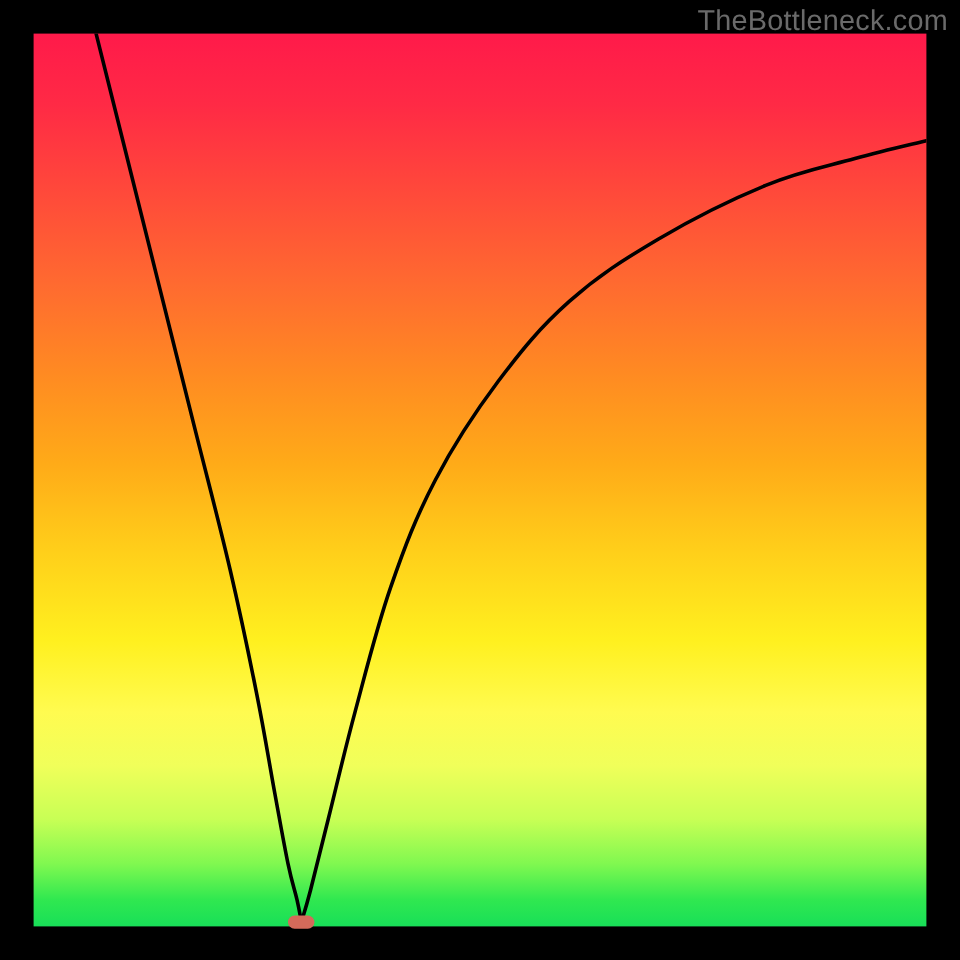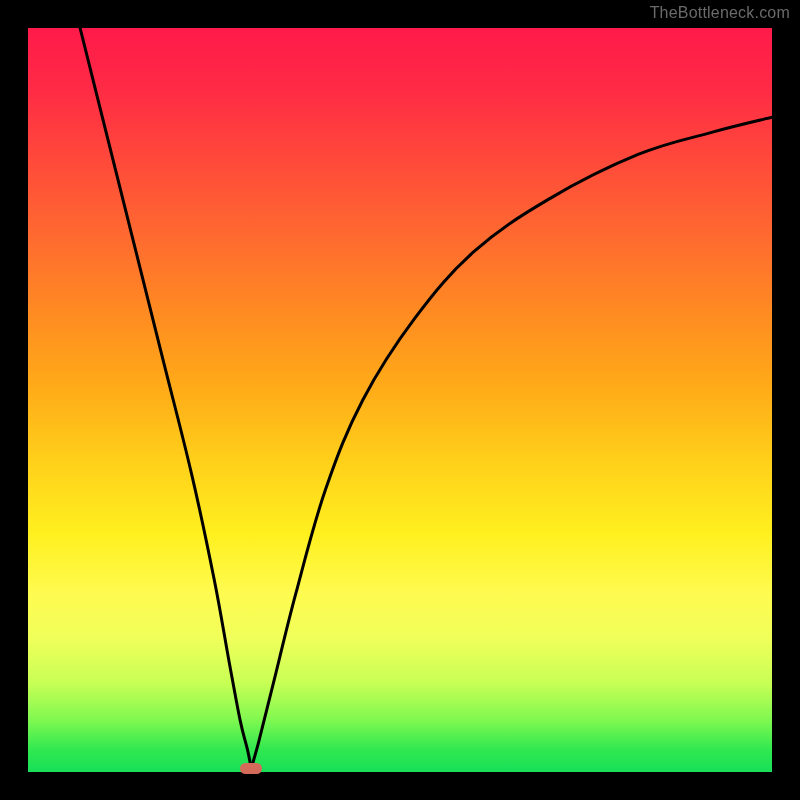--- a/index.html
+++ b/index.html
@@ -41,21 +41,21 @@
       #80f850 93%,
       #30e850 97%,
       #18df58 100%
     );
   }
   .watermark {
     position: absolute;
     top: 4px;
     right: 10px;
     color: #6a6a6a;
-    font-size: 16px;
+    font-size: 24px;
     letter-spacing: 0.2px;
     font-weight: 400;
   }
   svg.curve {
     position: absolute;
     left: 0;
     top: 0;
     width: 744px;
     height: 744px;
   }

